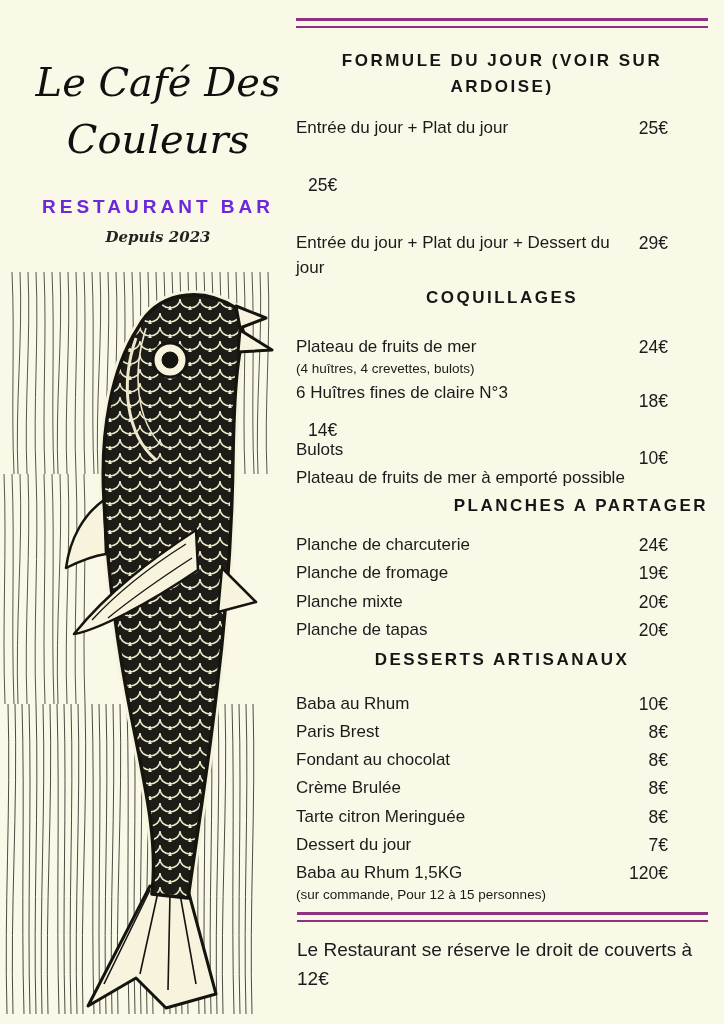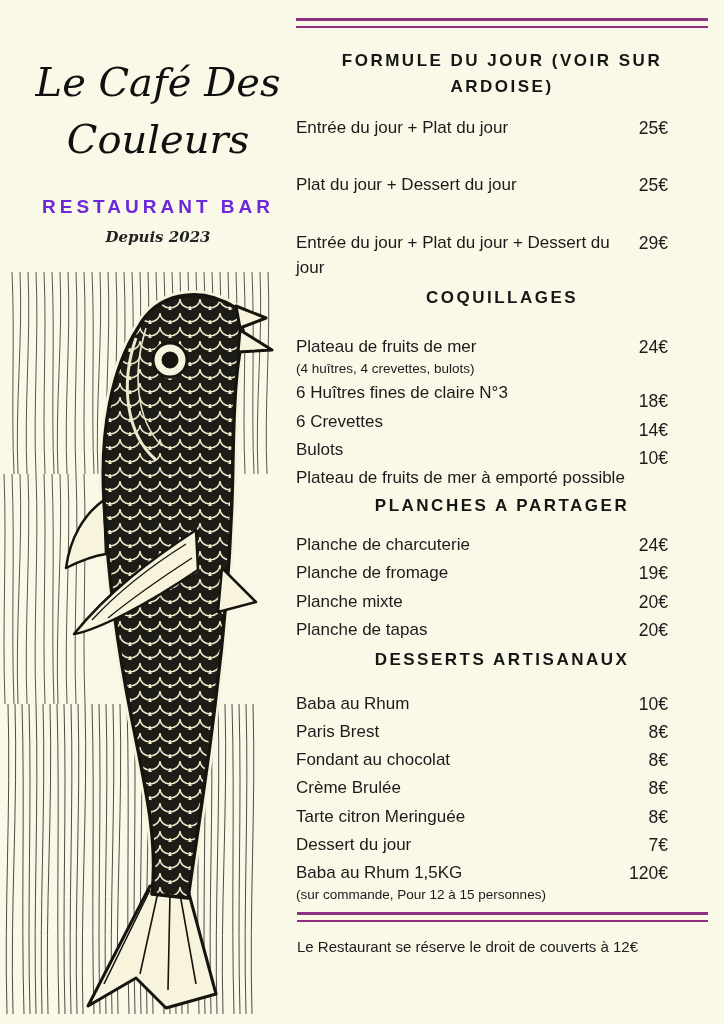--- a/index.html
+++ b/index.html
@@ -22,35 +22,35 @@
   .fish{position:absolute;left:0;top:268px;}
 
   
   .right{position:absolute;left:296px;top:18px;width:412px;}
   .double-rule{height:5px;border-top:3px solid #8E3180;border-bottom:2px solid #8E3180;}
   .rule-top{margin-bottom:20px;}
   .heading{font-size:17px;font-weight:700;letter-spacing:2.5px;text-align:center;
     margin:0;line-height:1.5;color:#161616;}
   .h-formule{margin-bottom:16px;}
   .h-coq{margin-top:4px;margin-bottom:24px;}
-  .h-planches{margin-top:2px;margin-bottom:14px;}
+  .h-planches{margin-top:2px;margin-bottom:14px;text-align:right;}
   .h-desserts{margin-top:4px;margin-bottom:18px;}
   .row{display:flex;align-items:flex-start;padding-right:40px;
     font-size:17px;line-height:1.5;margin-bottom:2px;}
   .nmwrap{flex:1;}
   .pr{margin-left:12px;white-space:nowrap;font-size:17.5px;}
   .pr-drop{position:relative;top:8px;}
   .gap-lg{margin-bottom:31px;}
   .gap-0{margin-bottom:0;}
   .note{display:block;font-size:13.5px;line-height:1.4;color:#1b1b1b;}
   .nm-narrow{display:inline-block;max-width:330px;}
 
   .rule-bottom{position:absolute;left:297px;right:16px;top:912px;}
   .footer{position:absolute;left:297px;right:24px;top:936px;
-    font-size:15px;line-height:1.5;color:#1b1b1b;}
+    font-size:19px;line-height:1.5;color:#1b1b1b;}
 </style>
 </head>
 <body>
 
 <div class="left">
   <div class="title">
     <span>Le Café Des</span>
     <span>Couleurs</span>
   </div>
   <div class="subtitle">RESTAURANT BAR</div>
@@ -182,21 +182,20 @@
 <div class="right">
   <div class="double-rule rule-top"></div>
 
   <section>
     <h2 class="heading h-formule">FORMULE DU JOUR (VOIR SUR ARDOISE)</h2>
     <div class="row gap-lg">
       <div class="nmwrap"><span>Entrée du jour + Plat du jour</span></div>
       <span class="pr">25€</span>
     </div>
     <div class="row gap-lg">
-      <div class="nmwrap"><span>Plat du jour + Dessert du jour</span></div>
       <span class="pr">25€</span>
     </div>
     <div class="row gap-0">
       <div class="nmwrap"><span>Entrée du jour + Plat du jour + Dessert du jour</span></div>
       <span class="pr">29€</span>
     </div>
   </section>
 
   <section>
     <h2 class="heading h-coq">COQUILLAGES</h2>
@@ -205,21 +204,20 @@
         <span>Plateau de fruits de mer</span>
         <span class="note">(4 huîtres, 4 crevettes, bulots)</span>
       </div>
       <span class="pr">24€</span>
     </div>
     <div class="row">
       <div class="nmwrap"><span>6 Huîtres fines de claire N°3</span></div>
       <span class="pr pr-drop">18€</span>
     </div>
     <div class="row">
-      <div class="nmwrap"><span>6 Crevettes</span></div>
       <span class="pr pr-drop">14€</span>
     </div>
     <div class="row">
       <div class="nmwrap"><span>Bulots</span></div>
       <span class="pr pr-drop">10€</span>
     </div>
     <div class="row gap-0">
       <div class="nmwrap"><span class="nm-narrow">Plateau de fruits de mer à emporté possible</span></div>
     </div>
   </section>

